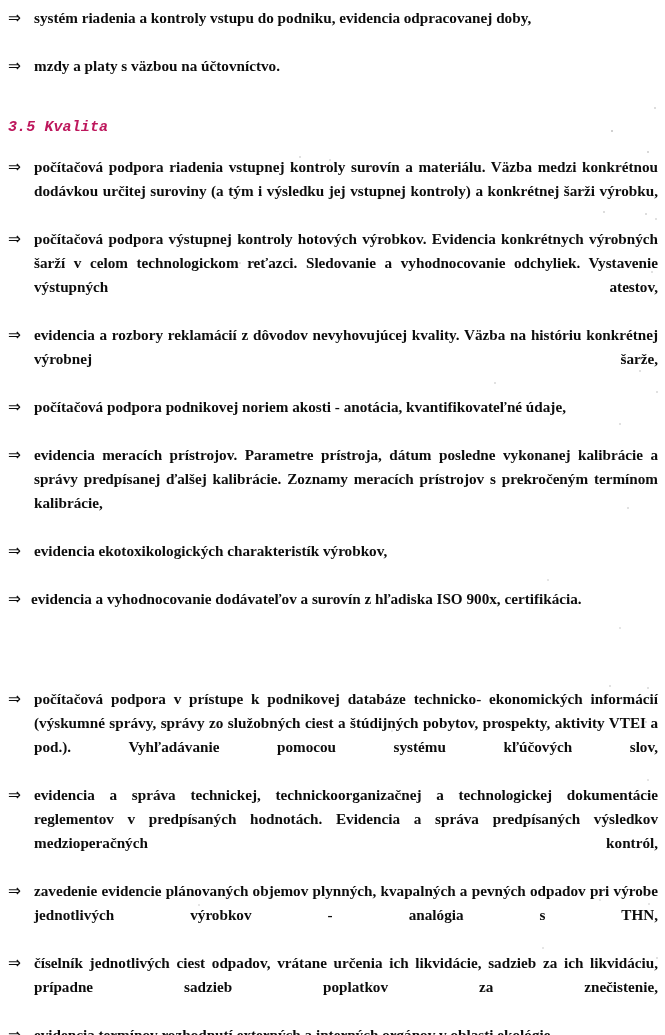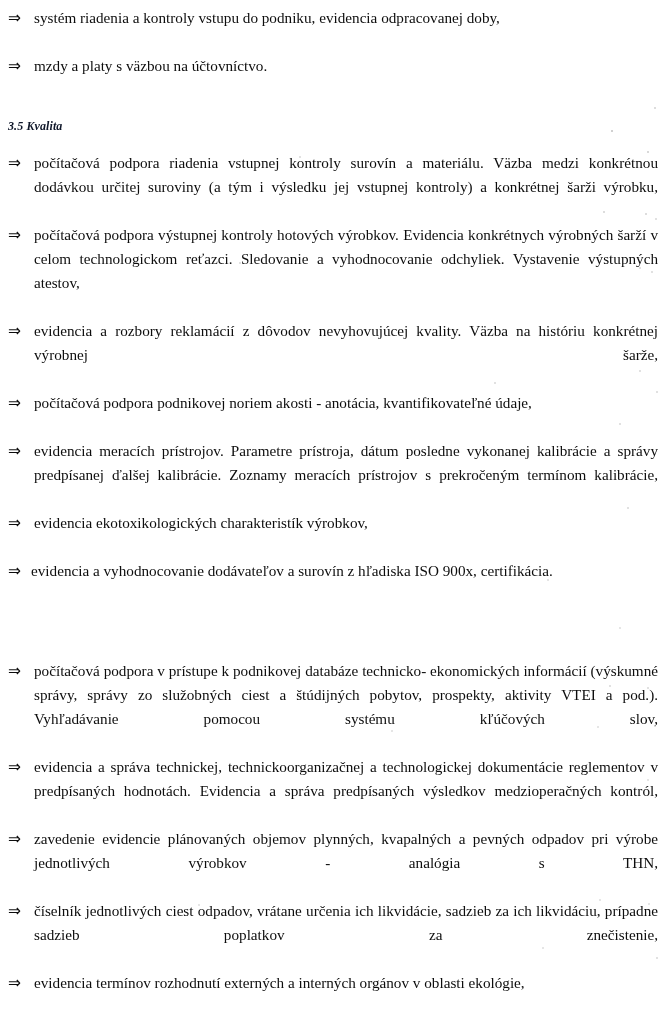--- a/index.html
+++ b/index.html
@@ -67,24 +67,25 @@
     position: absolute;
     left: 8px;
     top: 6px;
     width: 650px;
   }
 
   
   .section-heading {
     font-weight: bold;
     font-style: italic;
-    font-size: 12px;
+    font-size: 15px;
     letter-spacing: 0.1px;
     line-height: 1.1;
-    color: #0f172a;
+    color: #be185d;
+    font-family: Liberation Mono, monospace;
   }
 
   
   ul.bullets {
     list-style: none;
     margin: 0;
     padding: 0;
   }
   li.bullet {
     position: relative;
@@ -99,20 +100,21 @@
   li.bullet > .arrow {
     position: absolute;
     left: 0;
     top: 0;
     font-size: 15.5px;
     line-height: 24.0px;
     font-family: "DejaVu Sans", sans-serif;
   }
   li.bullet > .btext {
     display: block;
+    font-weight: bold;
   }
   
   li.bullet > .btext::after {
     content: "";
     display: inline-block;
     width: 100%;
   }
 
   li.bullet.no-justify {
     text-align: left;

